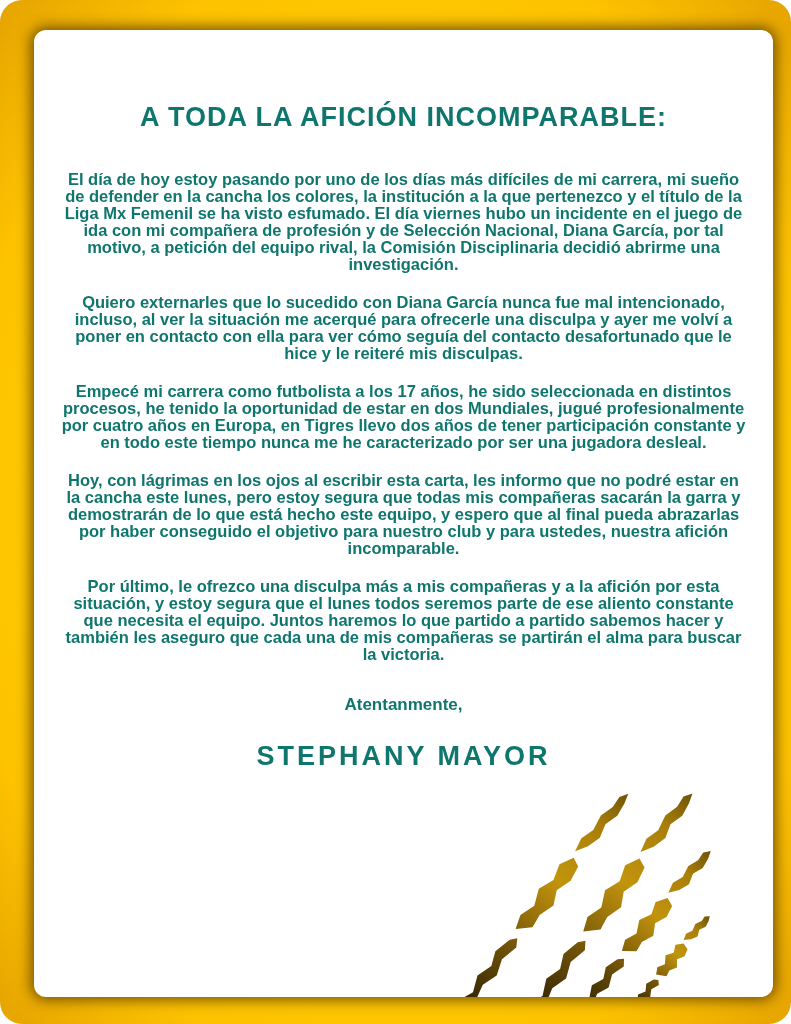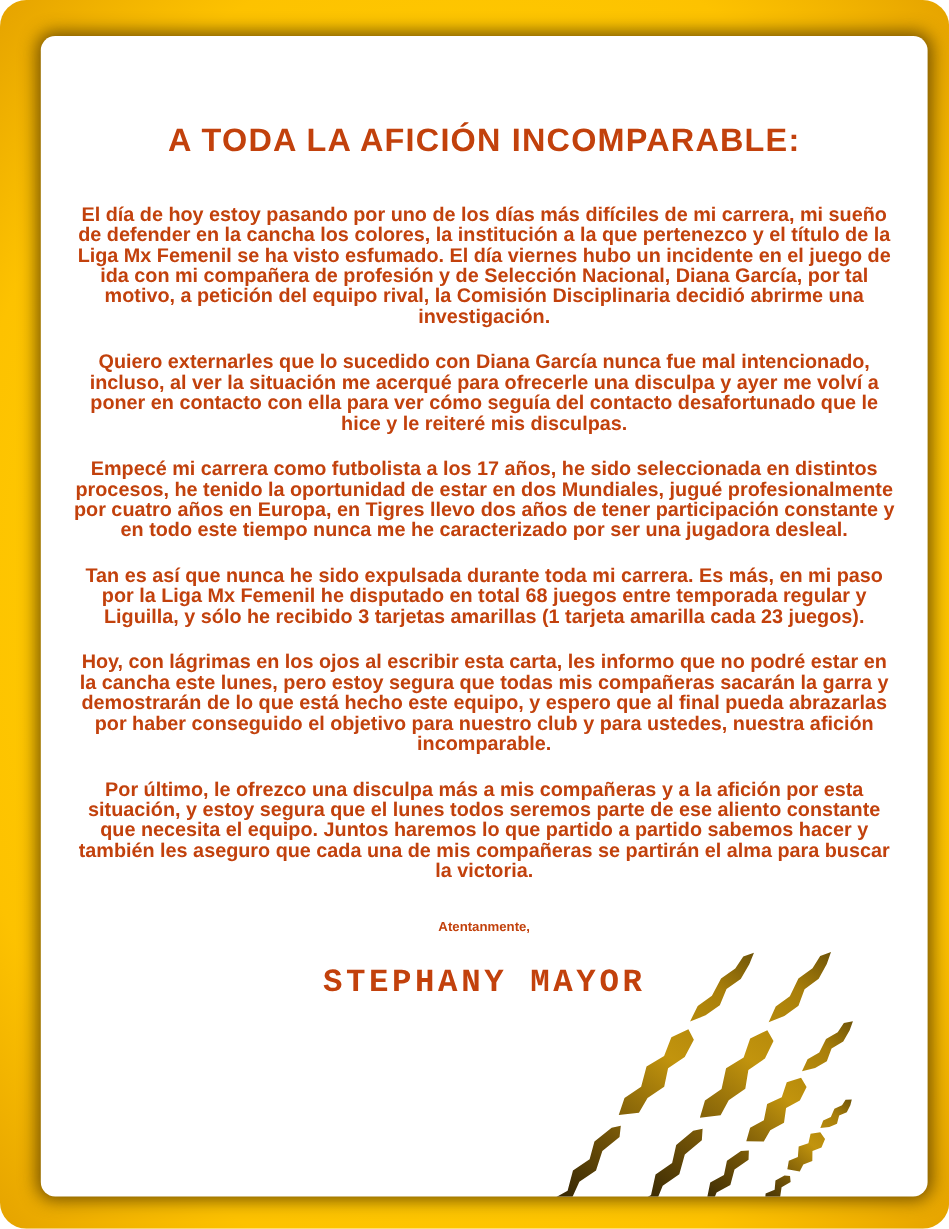--- a/index.html
+++ b/index.html
@@ -16,43 +16,42 @@
     position:absolute;left:34px;top:30px;right:18px;bottom:27px;
     background:#ffffff;
     border-radius:12px;
     box-shadow:0 0 14px 3px rgba(92,62,0,0.85);
     overflow:hidden;
   }
   .content{
     position:relative;
     padding:42px 26px 0 26px;
     text-align:center;
-    color:#c2410c;
+    color:#0f766e;
     font-weight:700;
   }
   .title{
     font-size:27px;
     letter-spacing:1px;
     margin:30px 0 38px 0;
   }
   .para{
     font-size:16.5px;
     line-height:17px;
     max-width:695px;
     margin:0 auto 21px auto;
   }
   .closing{
-    font-size:11px;
+    font-size:17px;
     margin:32px auto 0 auto;
   }
   .signature{
     font-size:27px;
     letter-spacing:3px;
     margin:26px auto 0 auto;
-    font-family:Liberation Mono, monospace;
   }
   .claw{
     position:absolute;
     right:38px;
     bottom:-10px;
     width:300px;
     height:252px;
   }
 </style>
 </head>
@@ -60,21 +59,20 @@
 
 <div class="frame">
   <div class="page">
     <div class="content">
 
       <h1 class="title">A TODA LA AFICIÓN INCOMPARABLE:</h1>
 
       <p class="para">El día de hoy estoy pasando por uno de los días más difíciles de mi carrera, mi sueño de defender en la cancha los colores, la institución a la que pertenezco y el título de la Liga Mx Femenil se ha visto esfumado. El día viernes hubo un incidente en el juego de ida con mi compañera de profesión y de Selección Nacional, Diana García, por tal motivo, a petición del equipo rival, la Comisión Disciplinaria decidió abrirme una investigación.</p>
       <p class="para">Quiero externarles que lo sucedido con Diana García nunca fue mal intencionado, incluso, al ver la situación me acerqué para ofrecerle una disculpa y ayer me volví a poner en contacto con ella para ver cómo seguía del contacto desafortunado que le hice y le reiteré mis disculpas.</p>
       <p class="para">Empecé mi carrera como futbolista a los 17 años, he sido seleccionada en distintos procesos, he tenido la oportunidad de estar en dos Mundiales, jugué profesionalmente por cuatro años en Europa, en Tigres llevo dos años de tener participación constante y en todo este tiempo nunca me he caracterizado por ser una jugadora desleal.</p>
-      <p class="para">Tan es así que nunca he sido expulsada durante toda mi carrera. Es más, en mi paso por la Liga Mx Femenil he disputado en total 68 juegos entre temporada regular y Liguilla, y sólo he recibido 3 tarjetas amarillas (1 tarjeta amarilla cada 23 juegos).</p>
       <p class="para">Hoy, con lágrimas en los ojos al escribir esta carta, les informo que no podré estar en la cancha este lunes, pero estoy segura que todas mis compañeras sacarán la garra y demostrarán de lo que está hecho este equipo, y espero que al final pueda abrazarlas por haber conseguido el objetivo para nuestro club y para ustedes, nuestra afición incomparable.</p>
       <p class="para">Por último, le ofrezco una disculpa más a mis compañeras y a la afición por esta situación, y estoy segura que el lunes todos seremos parte de ese aliento constante que necesita el equipo. Juntos haremos lo que partido a partido sabemos hacer y también les aseguro que cada una de mis compañeras se partirán el alma para buscar la victoria.</p>
 
       <div class="closing">Atentanmente,</div>
       <div class="signature">STEPHANY MAYOR</div>
     </div>
 
     <svg class="claw" viewBox="0 0 300 252" xmlns="http://www.w3.org/2000/svg" aria-hidden="true">
       <defs>
         <linearGradient id="clawGrad" gradientUnits="userSpaceOnUse" x1="0" y1="0" x2="280" y2="0">

